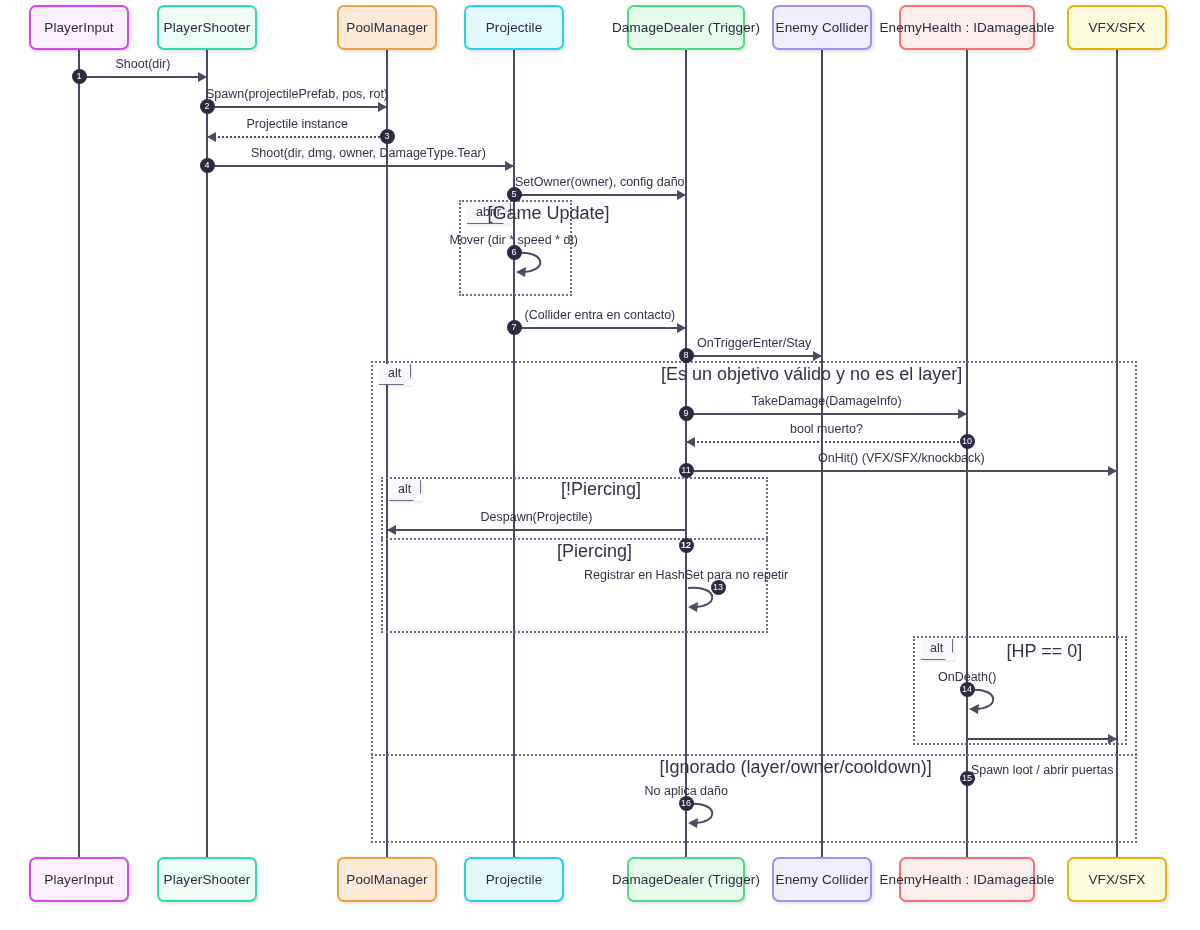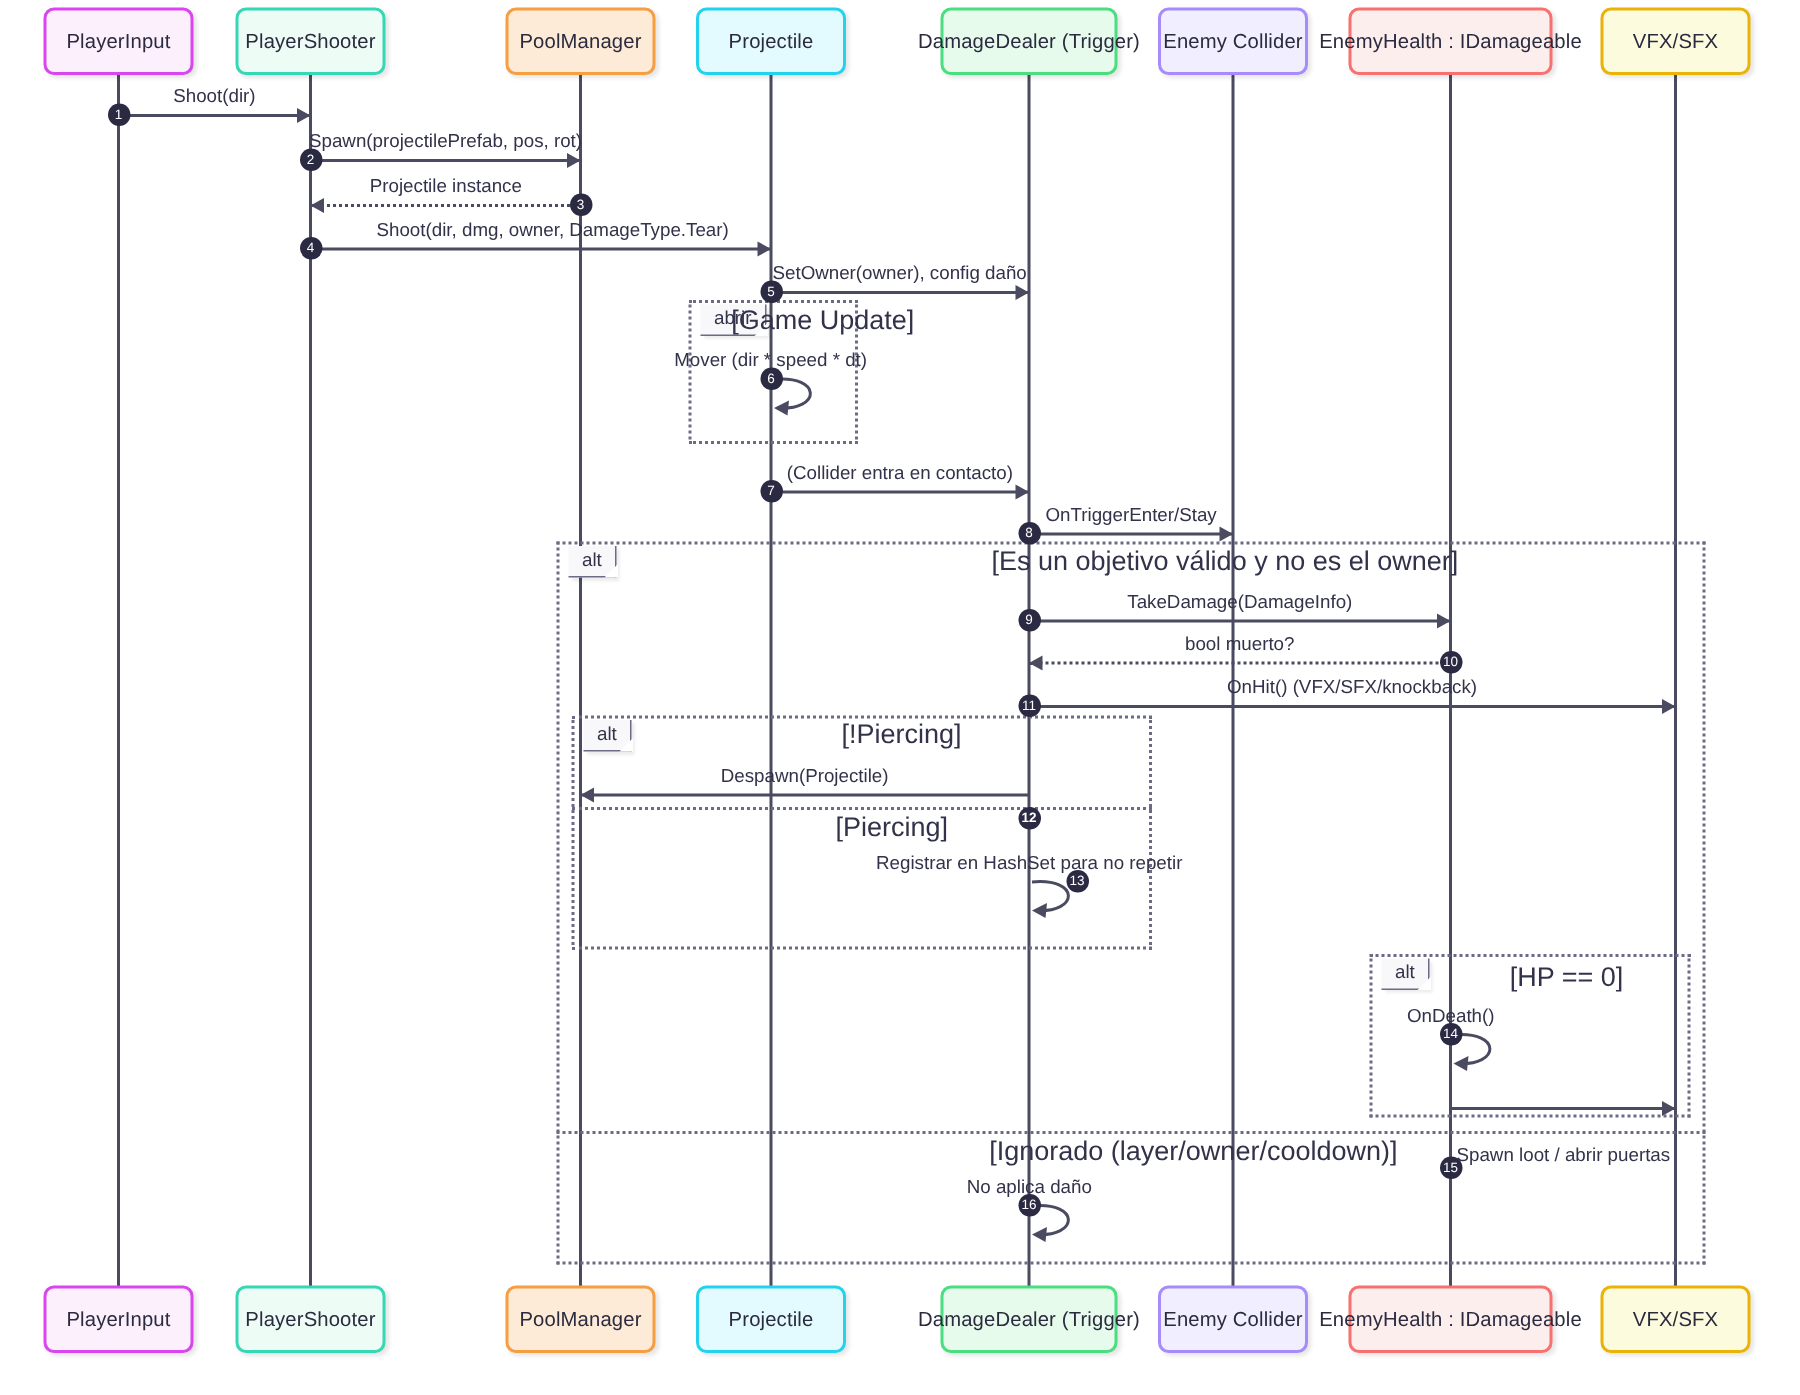--- a/index.html
+++ b/index.html
@@ -127,21 +127,21 @@
     <div class="lifeline" style="left: 513px; top: 50px; height: 808px; background: rgb(74, 74, 96);"></div>
     <div class="lifeline" style="left: 685px; top: 50px; height: 808px; background: rgb(74, 74, 96);"></div>
     <div class="lifeline" style="left: 821px; top: 50px; height: 808px; background: rgb(74, 74, 96);"></div>
     <div class="lifeline" style="left: 966px; top: 50px; height: 808px; background: rgb(74, 74, 96);"></div>
     <div class="lifeline" style="left: 1116px; top: 50px; height: 808px; background: rgb(74, 74, 96);"></div>
     <div class="block-frame" style="left: 459px; top: 200px; width: 113px; height: 96px;"></div>
     <div class="block-tag" style="left: 467px; top: 203px;">abrir</div>
     <div class="block-cond" style="top: 203px; left: 487.5px;">[Game Update]</div>
     <div class="block-frame" style="left: 371px; top: 361px; width: 766px; height: 482px;"></div>
     <div class="block-tag" style="left: 379px; top: 364px;">alt</div>
-    <div class="block-cond" style="top: 364px; left: 661px;">[Es un objetivo válido y no es el owner]</div>
+    <div class="block-cond" style="top: 364px; left: 661px;">[Es un objetivo válido y no es el layer]</div>
     <div class="block-frame" style="left: 381px; top: 477px; width: 387px; height: 156px;"></div>
     <div class="block-tag" style="left: 389px; top: 480px;">alt</div>
     <div class="block-cond" style="top: 479px; left: 561px;">[!Piercing]</div>
     <div class="block-frame" style="left: 913px; top: 636px; width: 214px; height: 109px;"></div>
     <div class="block-tag" style="left: 921px; top: 639px;">alt</div>
     <div class="block-cond" style="top: 641px; left: 1006.5px;">[HP == 0]</div>
     <div style="position: absolute; left: 381px; top: 538px; width: 387px; height: 0px; border-top: 2px dotted rgb(107, 107, 133);"></div>
     <div class="block-cond" style="top: 541px; left: 557px;">[Piercing]</div>
     <div style="position: absolute; left: 371px; top: 754px; width: 766px; height: 0px; border-top: 2px dotted rgb(107, 107, 133);"></div>
     <div class="block-cond" style="top: 757px; left: 659.5px;">[Ignorado (layer/owner/cooldown)]</div>

